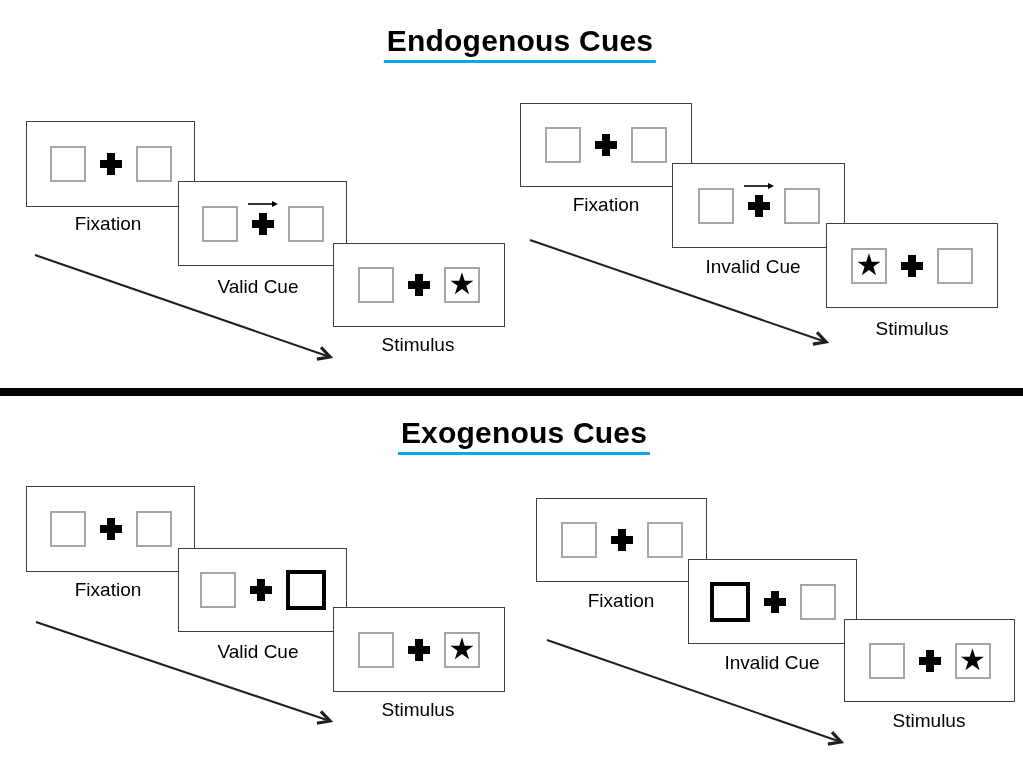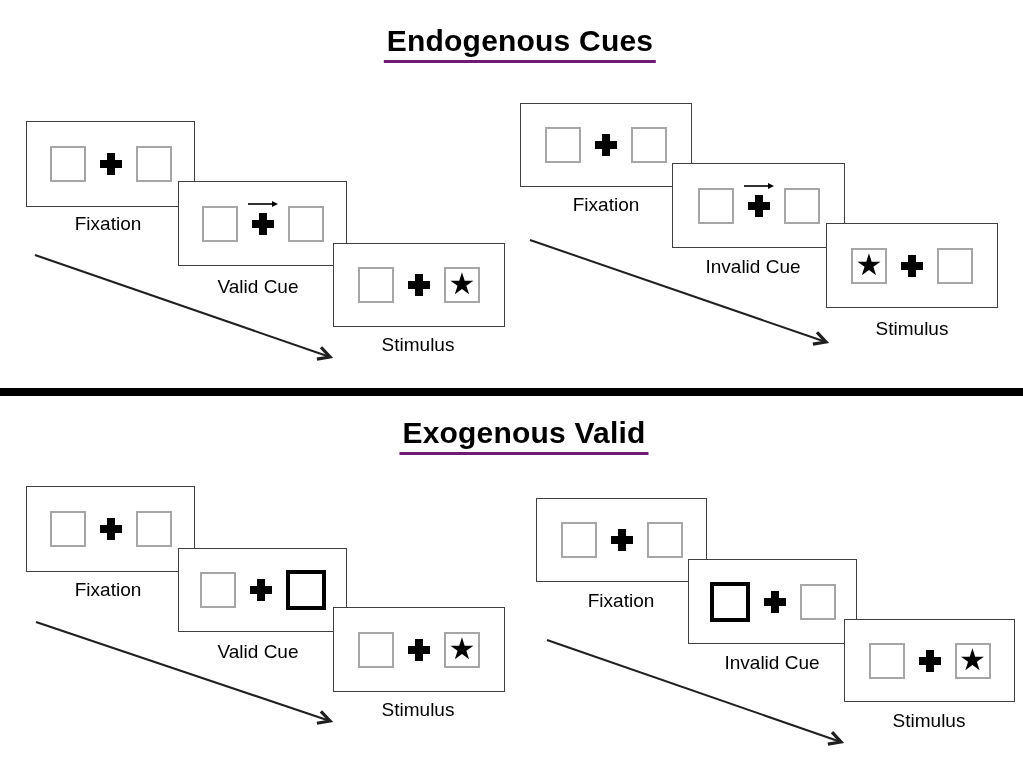--- a/index.html
+++ b/index.html
@@ -3,21 +3,21 @@
 <meta charset="utf-8">
 <style>
   html,body { margin:0; padding:0; background:#fff; }
   .stage {
     position:relative; width:1023px; height:767px; background:#ffffff;
     font-family:"Liberation Sans", sans-serif; overflow:hidden; color:#000;
   }
   .sec-title {
     position:absolute; transform:translateX(-50%);
     font-size:30px; font-weight:700; white-space:nowrap;
-    border-bottom:3px solid #701a75; padding:0 3px 2px 3px; letter-spacing:0.2px;
+    border-bottom:3px solid #0ea5e9; padding:0 3px 2px 3px; letter-spacing:0.2px;
   }
   .divider { position:absolute; left:0; top:388px; width:1023px; height:8px; background:#000; }
   .card {
     position:absolute; background:#fff; border:1.5px solid #3f3f3f; box-sizing:border-box;
     display:flex; align-items:center; justify-content:center; gap:14px;
   }
   .box {
     width:36px; height:36px; box-sizing:border-box; background:#fff;
     border:2px solid #a6a6a6; display:flex; align-items:center; justify-content:center;
   }
@@ -56,21 +56,21 @@
     </g>
     <g>
       <line x1="36" y1="622" x2="330" y2="721" stroke="#1f1f1f" stroke-width="2" marker-end="url(#ah)"></line>
     </g>
     <g>
       <line x1="547" y1="640" x2="841" y2="742" stroke="#1f1f1f" stroke-width="2" marker-end="url(#ah)"></line>
     </g>
   </svg>
 
   <div class="sec-title" style="left:520px; top:24px;">Endogenous Cues</div>
-  <div class="sec-title" style="left:524px; top:416px;">Exogenous Valid</div>
+  <div class="sec-title" style="left:524px; top:416px;">Exogenous Cues</div>
 
   <div class="divider"></div>
 
   <div class="card" style="left:26px; top:121px; width:169px; height:86px; z-index:1">
     <span class="box"></span>
     <span class="center-stack">
       <span class="plus"></span>
     </span>
     <span class="box"></span>
   </div>

